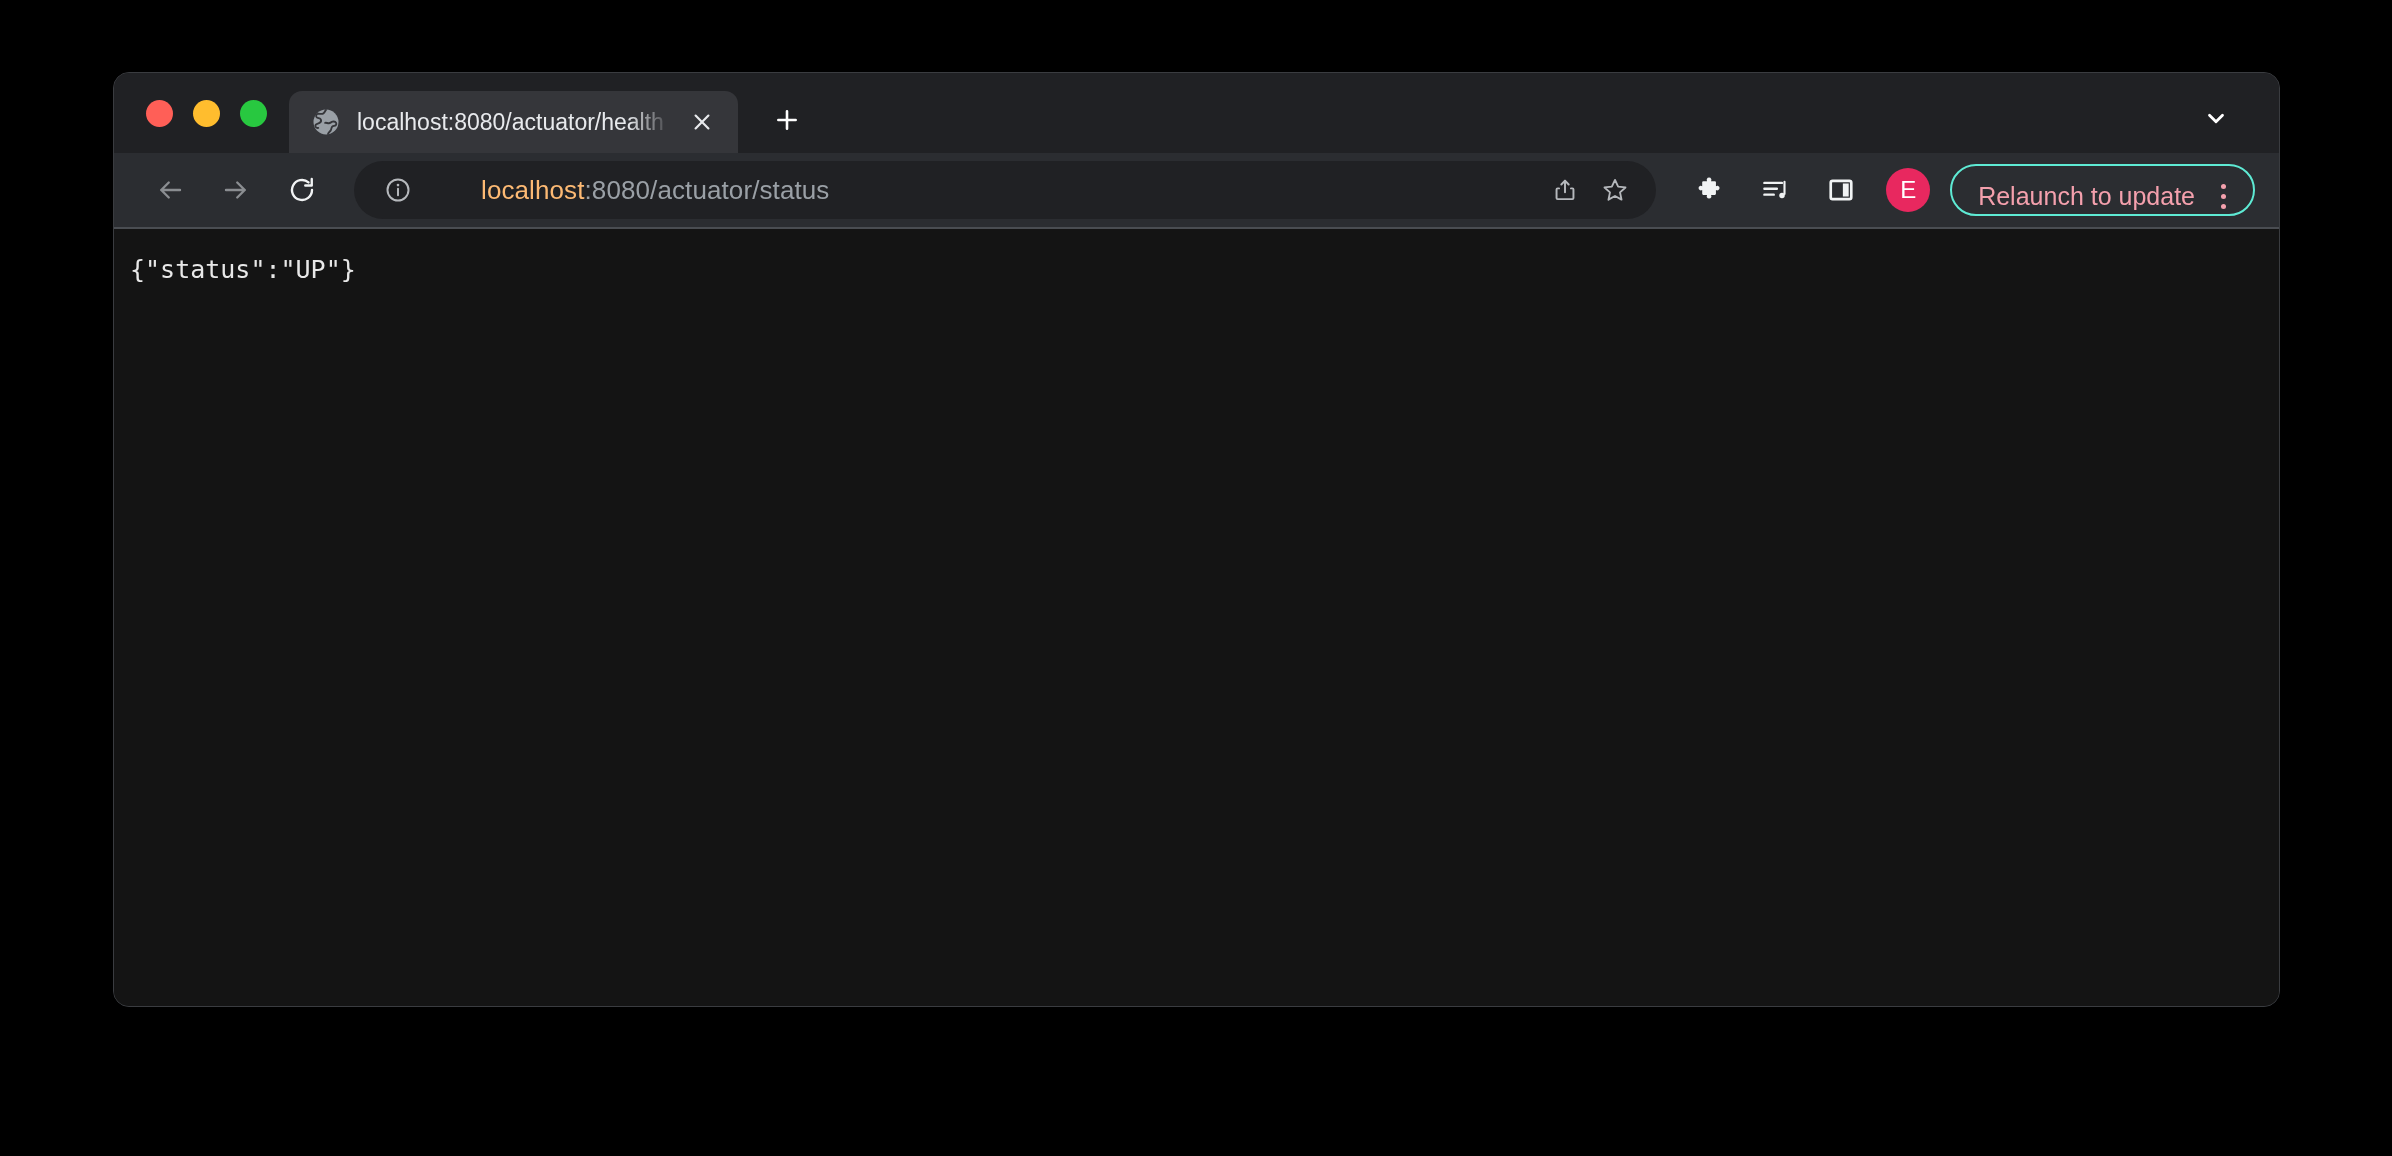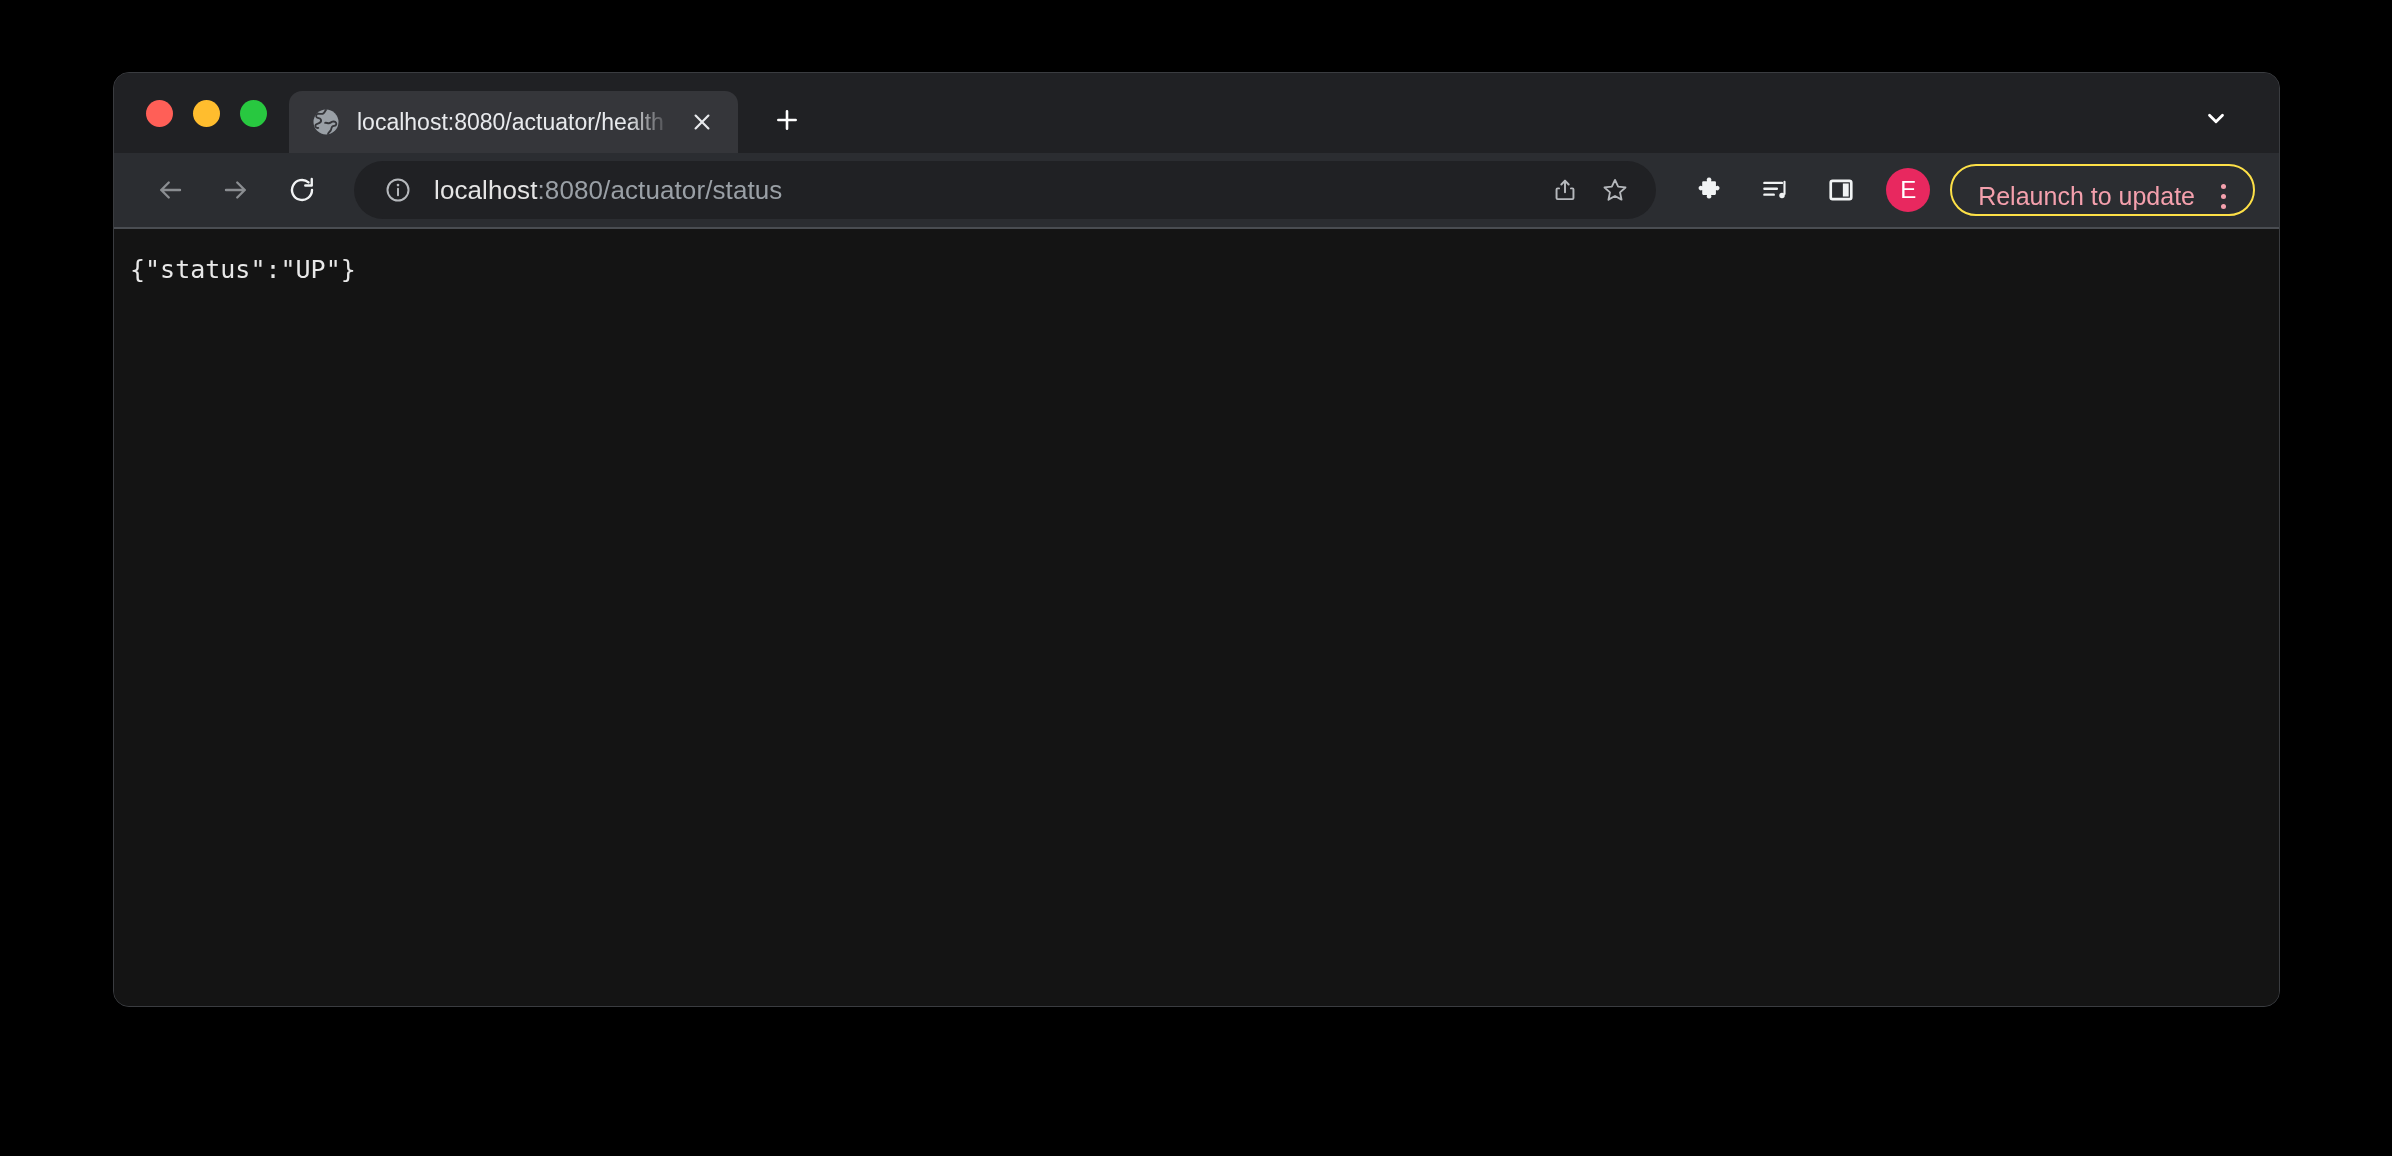--- a/index.html
+++ b/index.html
@@ -190,21 +190,21 @@
 
   .url-text {
     flex: 1 1 auto;
     min-width: 0;
     white-space: nowrap;
     overflow: hidden;
     font-size: 26px;
     color: #9aa0a6;
     letter-spacing: 0.1px;
   }
-  .url-host { color: #e5e5e5; }
+  .url-host { color: #fdba74; margin-left: 47px; }
 
   .omni-action {
     width: 50px;
     height: 50px;
     display: flex;
     align-items: center;
     justify-content: center;
     border-radius: 50%;
     flex: 0 0 auto;
   }
@@ -230,21 +230,21 @@
     font-size: 24px;
     display: flex;
     align-items: center;
     justify-content: center;
     flex: 0 0 auto;
     margin-left: 18px;
   }
 
   .update-pill {
     height: 52px;
-    border: 2px solid #fde047;
+    border: 2px solid #5eead4;
     border-radius: 26px;
     display: flex;
     align-items: center;
     padding: 12px 12px 0 26px;
     margin-left: 20px;
     flex: 0 0 auto;
     gap: 10px;
   }
   .update-pill-label {
     color: #f4a0ad;

